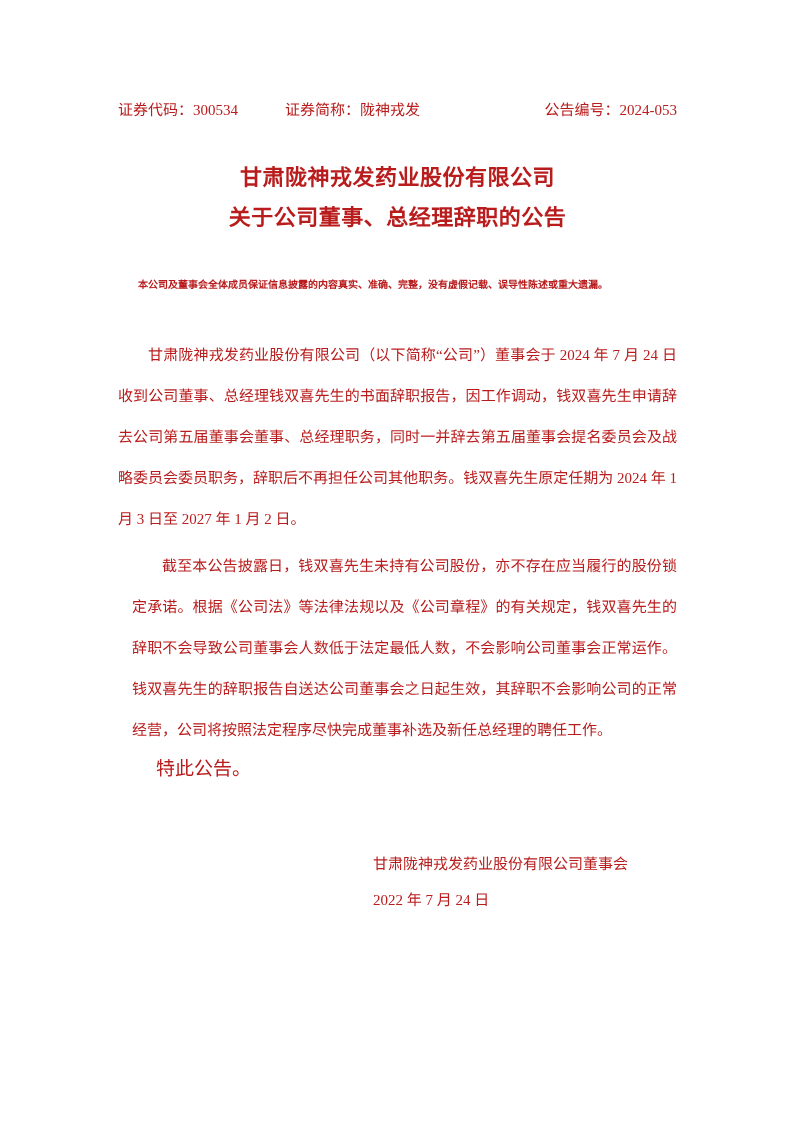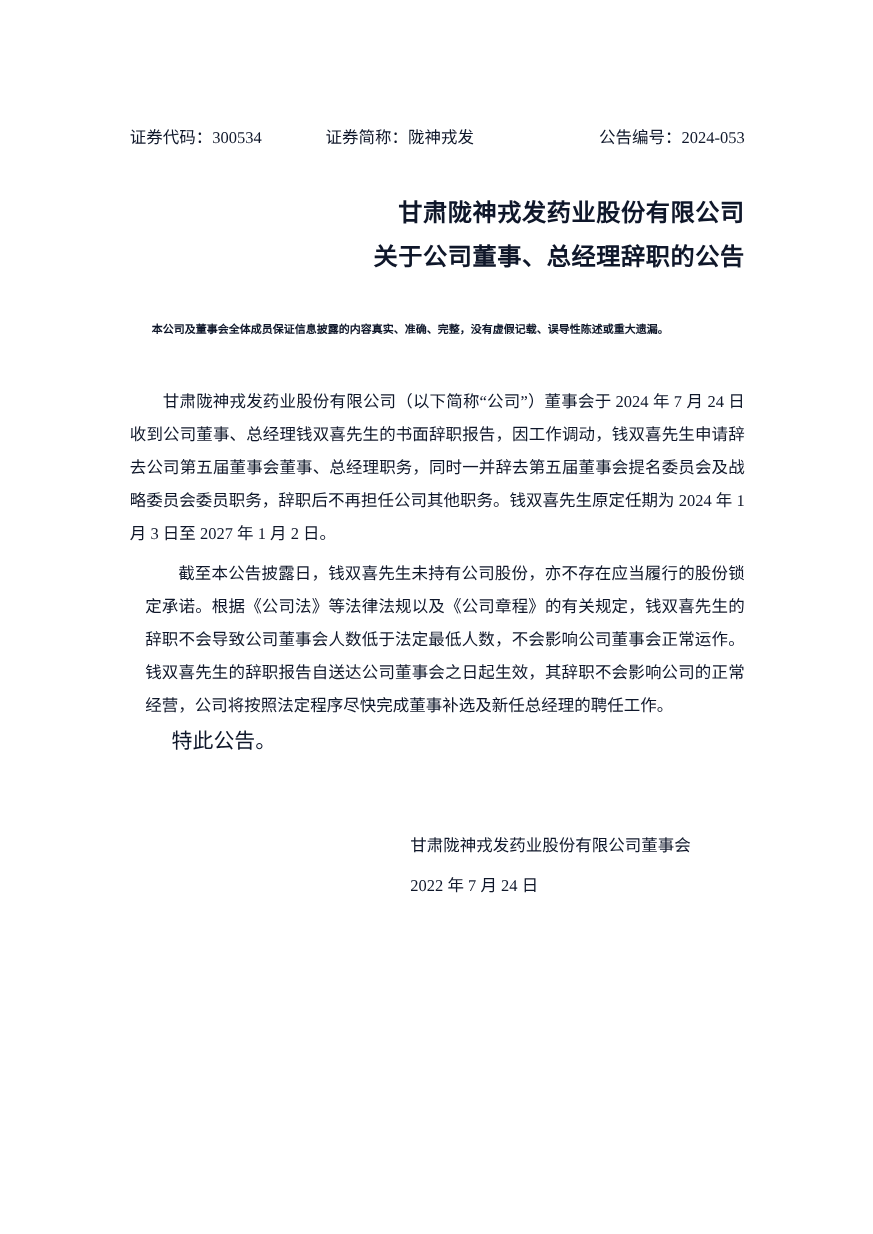--- a/index.html
+++ b/index.html
@@ -7,58 +7,58 @@
     padding: 0;
     background: #ffffff;
   }
   .page {
     position: relative;
     width: 794px;
     height: 1122px;
     margin: 0 auto;
     background: #ffffff;
     box-sizing: border-box;
-    padding: 16px 117px 0 118px;
+    padding: 0 117px 0 118px;
     font-family: "Liberation Serif", "DejaVu Serif", serif;
-    color: #0f172a;
+    color: #b91c1c;
     overflow: hidden;
   }
   .doc-header {
     position: relative;
     margin-top: 100px;
     height: 20px;
     line-height: 20px;
     font-size: 15px;
     white-space: nowrap;
   }
   .doc-header .hdr-left   { position: absolute; left: 0; }
-  .doc-header .hdr-middle { position: absolute; left: 178px; }
+  .doc-header .hdr-middle { position: absolute; left: 167px; }
   .doc-header .hdr-right  { position: absolute; right: 0; }
   .title-block {
     margin-top: 38px;
-    text-align: right;
+    text-align: center;
   }
   .title-line {
     font-size: 22px;
     font-weight: bold;
     line-height: 40px;
     letter-spacing: 0.5px;
   }
   .declaration {
     margin-top: 32px;
     font-size: 10px;
     font-weight: bold;
     line-height: 30px;
     text-indent: 2em;
     text-align: justify;
   }
   .body-paragraph {
     margin: 0;
     font-size: 15px;
-    line-height: 30px;
+    line-height: 41px;
     text-indent: 2em;
     text-align: justify;
   }
   .para-1 { margin-top: 35px; }
   .para-2 { margin-top: 6px; margin-left: 14px; }
   .para-3 { margin-top: 6px; }
   .closing {
     margin-top: 3px;
     font-size: 19px;
     line-height: 30px;

